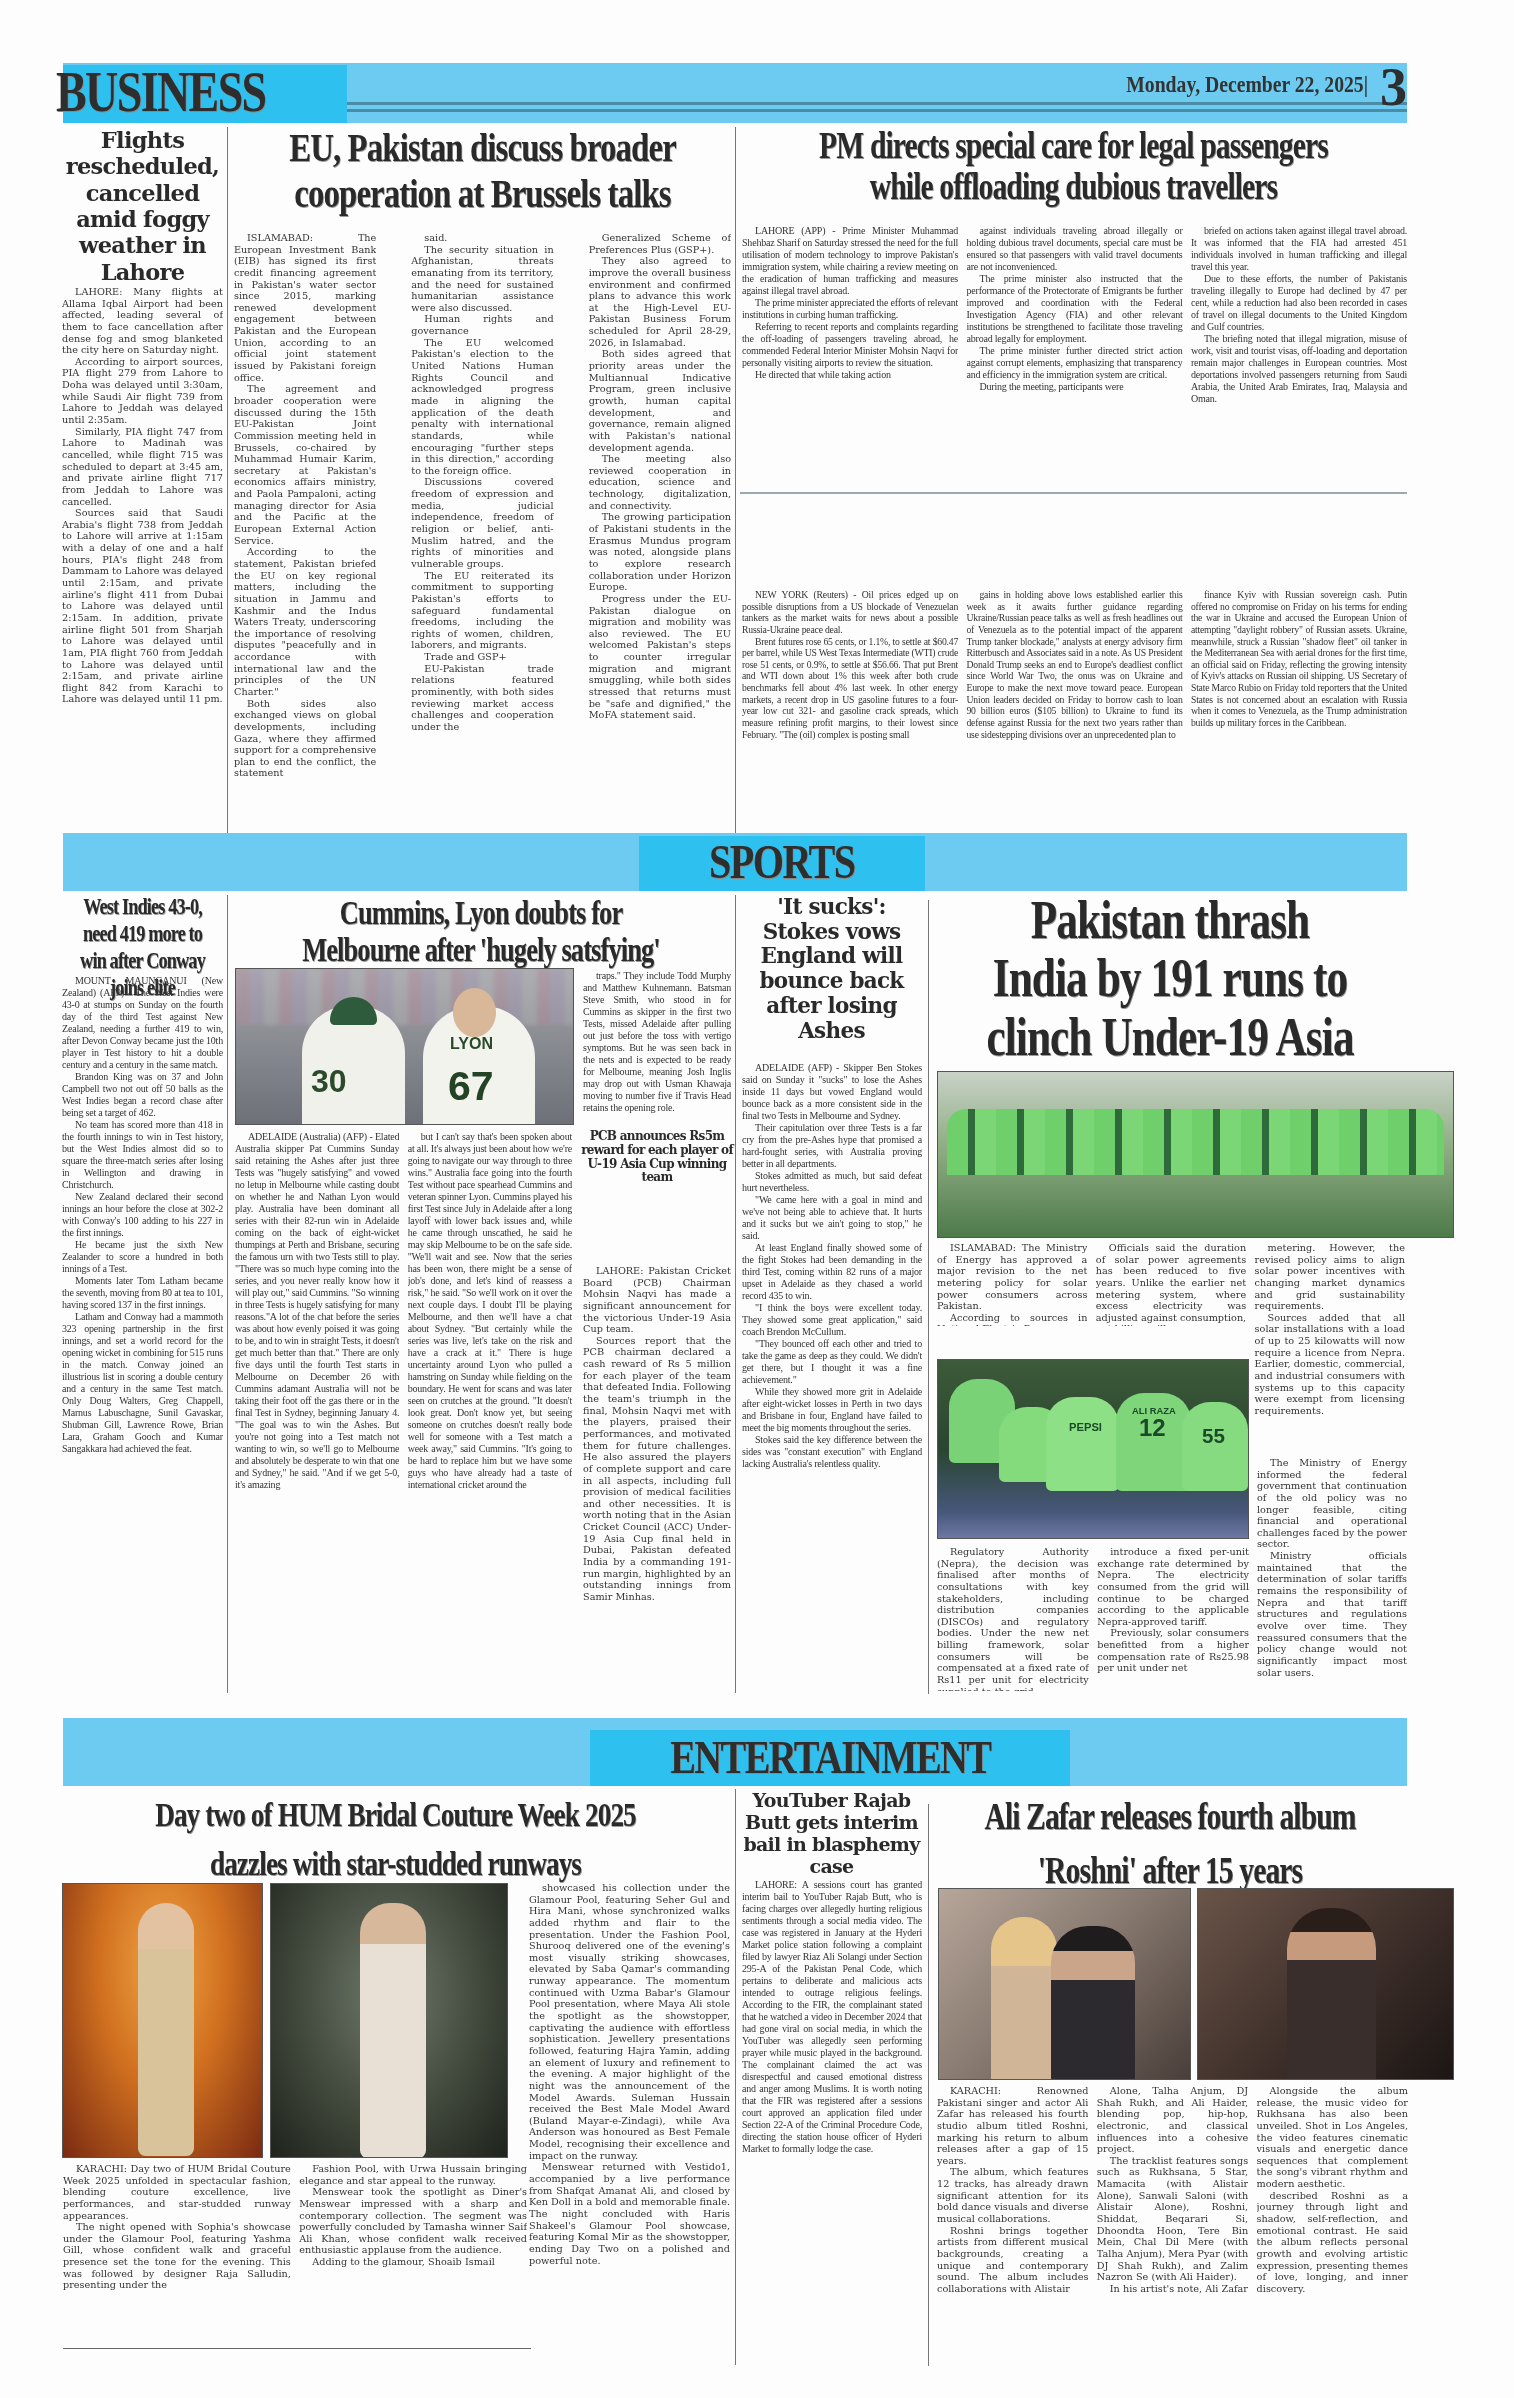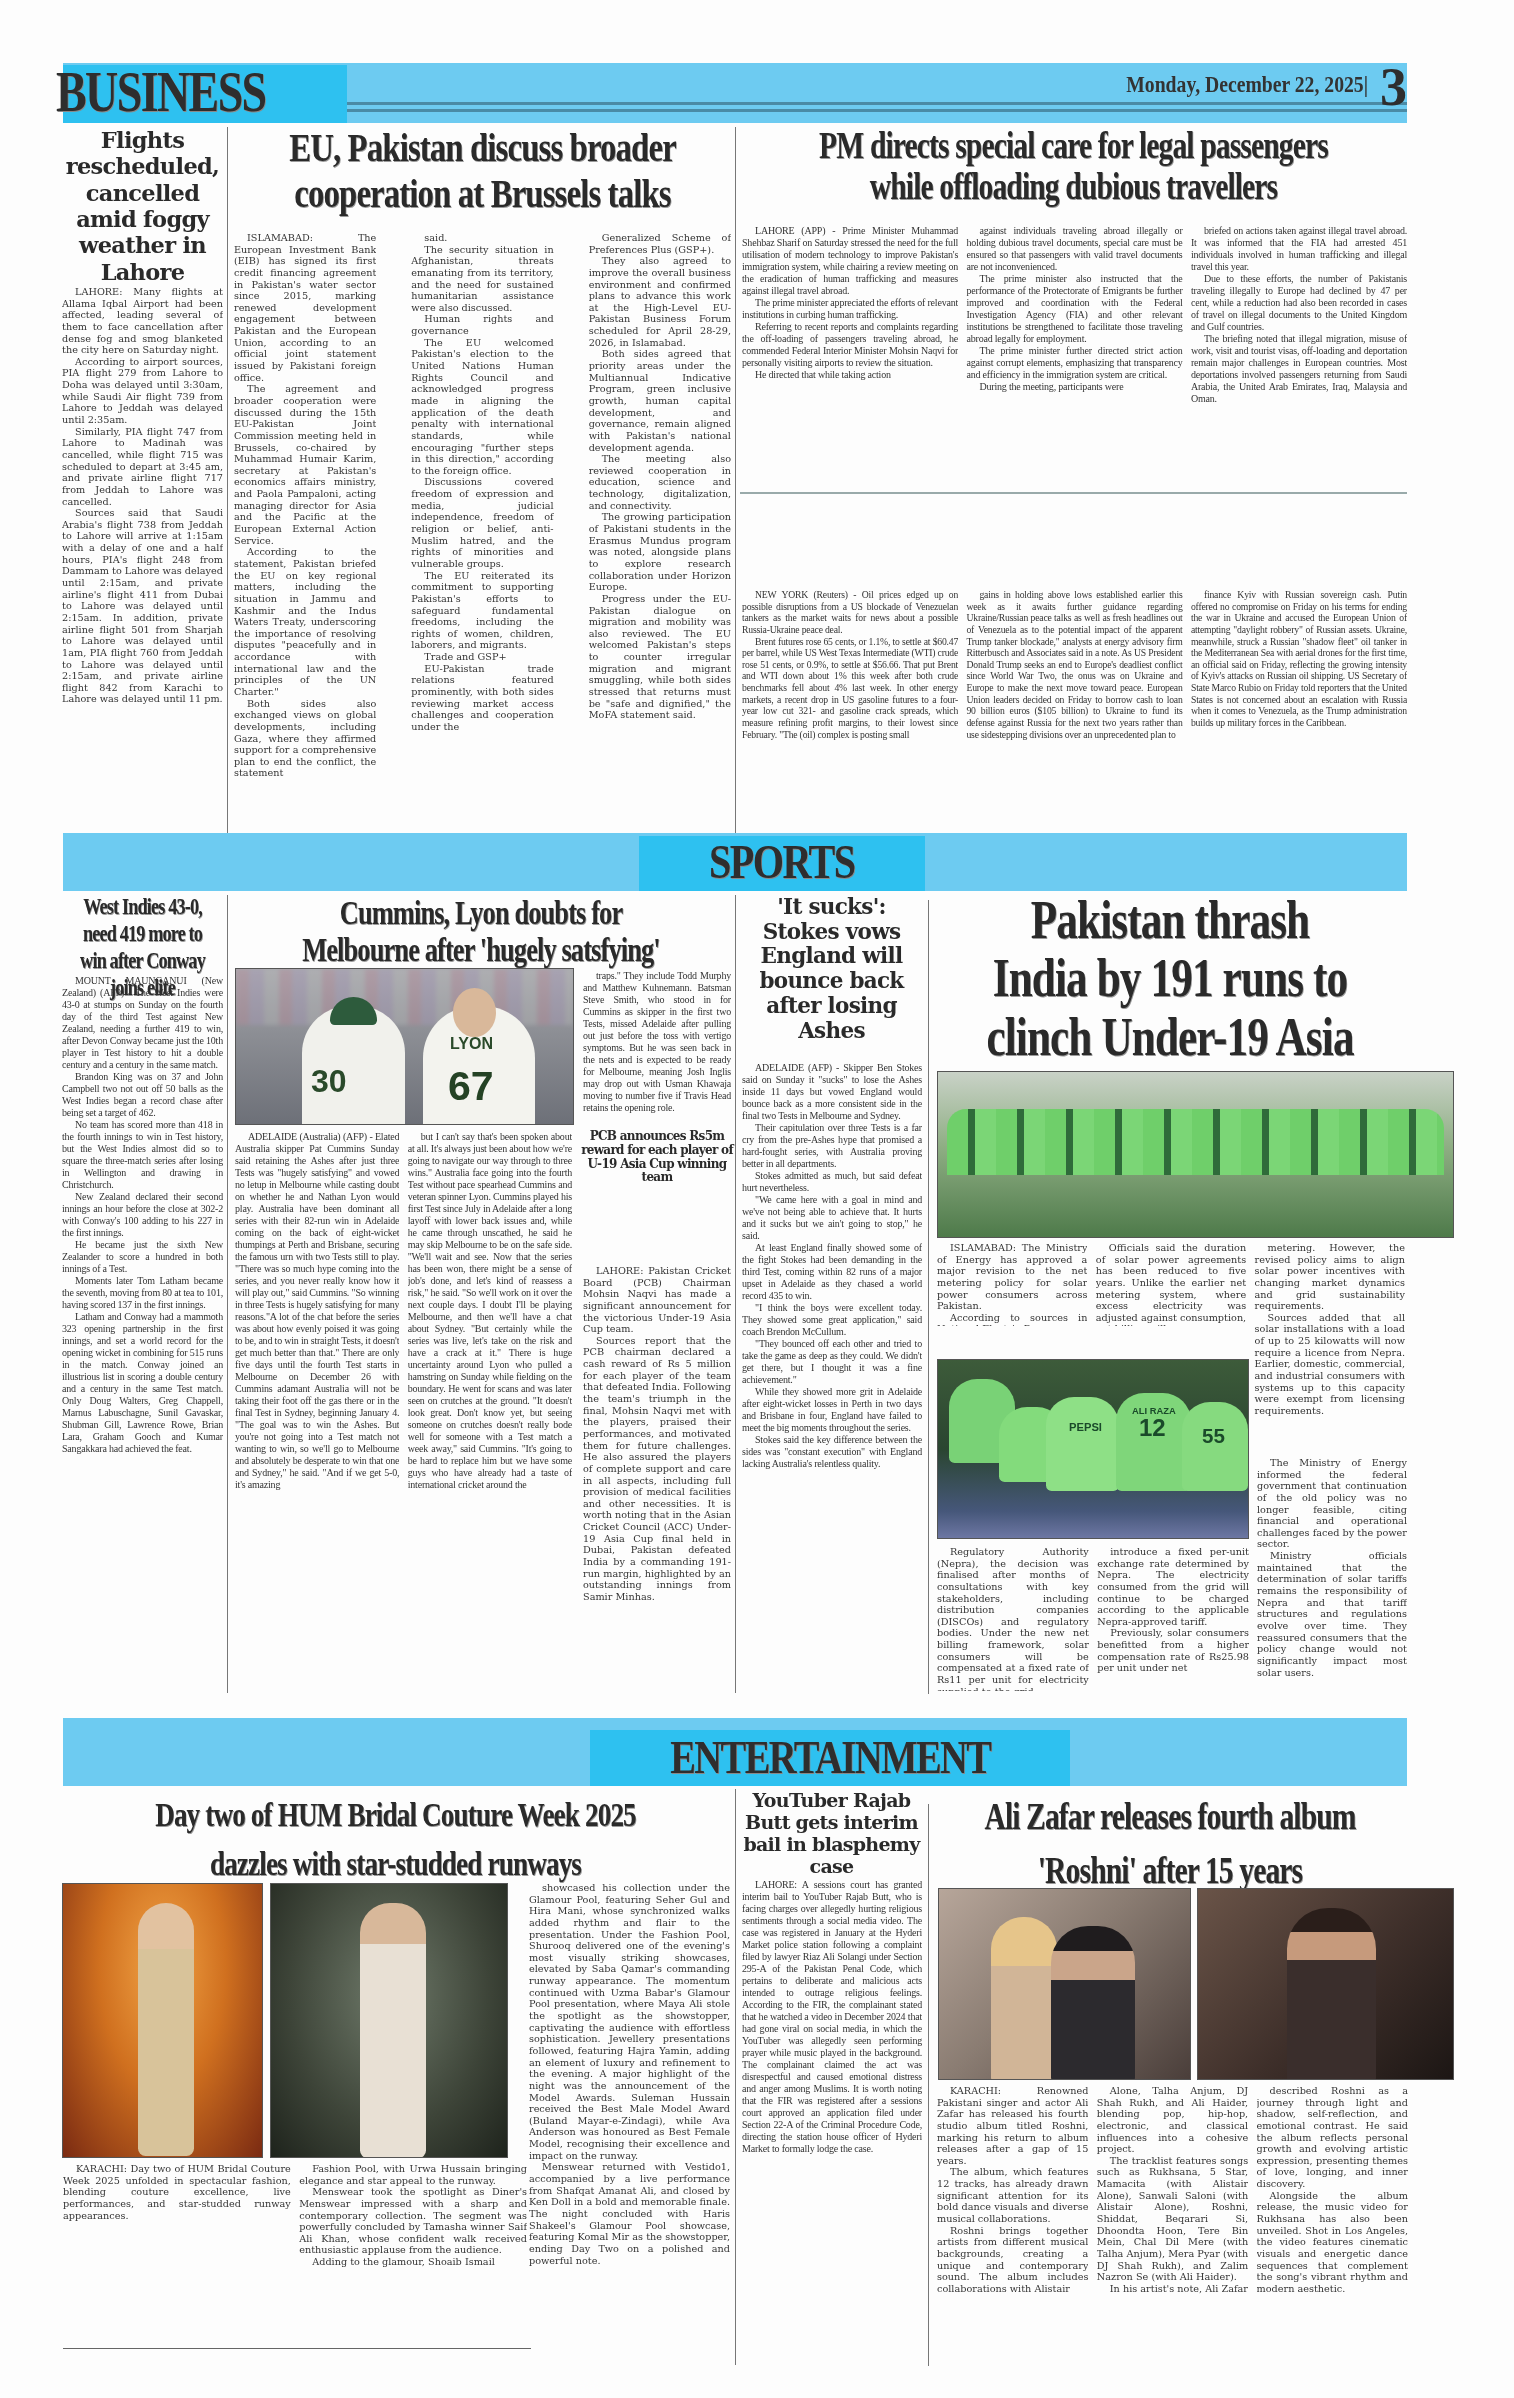--- a/index.html
+++ b/index.html
@@ -266,20 +266,21 @@
   </div>
   <div class="photo" style="left:62px;top:1859px;width:201px;height:275px;background:radial-gradient(ellipse at 50% 30%,#f2a446 0%,#d0701f 45%,#7a2a12 100%);">
     <div style="position:absolute;left:75px;top:19px;width:56px;height:253px;background:linear-gradient(180deg,#e2c2a0 0 18%,#d8c39a 18% 100%);border-radius:28px 28px 7.5px 7.5px;"></div>
   </div>
   <div class="photo" style="left:270px;top:1859px;width:238px;height:275px;background:radial-gradient(ellipse at 50% 40%,#6f7a6a 0%,#3d4438 60%,#1e231c 100%);">
     <div style="position:absolute;left:89px;top:19px;width:66px;height:255px;background:linear-gradient(180deg,#d8b89a 0 16%,#e8e0d4 16% 100%);border-radius:30px 30px 7.5px 7.5px;"></div>
   </div>
   <div class="cols" style="left:63px;top:2139px;width:464px;height:178px;">
     <div class="col">
         <p>KARACHI: Day two of HUM Bridal Couture Week 2025 unfolded in spectacular fashion, blending couture excellence, live performances, and star-studded runway appearances.</p>
+        <p>The night opened with Sophia's showcase under the Glamour Pool, featuring Yashma Gill, whose confident walk and graceful presence set the tone for the evening. This was followed by designer Raja Salludin, presenting under the</p>
       </div>
     <div class="col">
         <p>Fashion Pool, with Urwa Hussain bringing elegance and star appeal to the runway.</p>
         <p>Menswear took the spotlight as Diner's Menswear impressed with a sharp and contemporary collection. The segment was powerfully concluded by Tamasha winner Saif Ali Khan, whose confident walk received enthusiastic applause from the audience.</p>
         <p>Adding to the glamour, Shoaib Ismail</p>
       </div>
   </div>
   <div class="cols" style="left:529px;top:1858px;width:201px;height:483px;">
     <div class="col">
         <p>showcased his collection under the Glamour Pool, featuring Seher Gul and Hira Mani, whose synchronized walks added rhythm and flair to the presentation. Under the Fashion Pool, Shurooq delivered one of the evening's most visually striking showcases, elevated by Saba Qamar's commanding runway appearance. The momentum continued with Uzma Babar's Glamour Pool presentation, where Maya Ali stole the spotlight as the showstopper, captivating the audience with effortless sophistication. Jewellery presentations followed, featuring Hajra Yamin, adding an element of luxury and refinement to the evening. A major highlight of the night was the announcement of the Model Awards. Suleman Hussain received the Best Male Model Award (Buland Mayar-e-Zindagi), while Ava Anderson was honoured as Best Female Model, recognising their excellence and impact on the runway.</p>
@@ -311,19 +312,19 @@
         <p>KARACHI: Renowned Pakistani singer and actor Ali Zafar has released his fourth studio album titled Roshni, marking his return to album releases after a gap of 15 years.</p>
         <p>The album, which features 12 tracks, has already drawn significant attention for its bold dance visuals and diverse musical collaborations.</p>
         <p>Roshni brings together artists from different musical backgrounds, creating a unique and contemporary sound. The album includes collaborations with Alistair</p>
       </div>
     <div class="col">
         <p>Alone, Talha Anjum, DJ Shah Rukh, and Ali Haider, blending pop, hip-hop, electronic, and classical influences into a cohesive project.</p>
         <p>The tracklist features songs such as Rukhsana, 5 Star, Mamacita (with Alistair Alone), Sanwali Saloni (with Alistair Alone), Roshni, Shiddat, Beqarari Si, Dhoondta Hoon, Tere Bin Mein, Chal Dil Mere (with Talha Anjum), Mera Pyar (with DJ Shah Rukh), and Zalim Nazron Se (with Ali Haider).</p>
         <p>In his artist's note, Ali Zafar</p>
       </div>
     <div class="col">
+        <p>Alongside the album release, the music video for Rukhsana has also been unveiled. Shot in Los Angeles, the video features cinematic visuals and energetic dance sequences that complement the song's vibrant rhythm and modern aesthetic.</p>
         <p>described Roshni as a journey through light and shadow, self-reflection, and emotional contrast. He said the album reflects personal growth and evolving artistic expression, presenting themes of love, longing, and inner discovery.</p>
-        <p>Alongside the album release, the music video for Rukhsana has also been unveiled. Shot in Los Angeles, the video features cinematic visuals and energetic dance sequences that complement the song's vibrant rhythm and modern aesthetic.</p>
       </div>
   </div>
 
 </div>
 
 
 </body></html>

